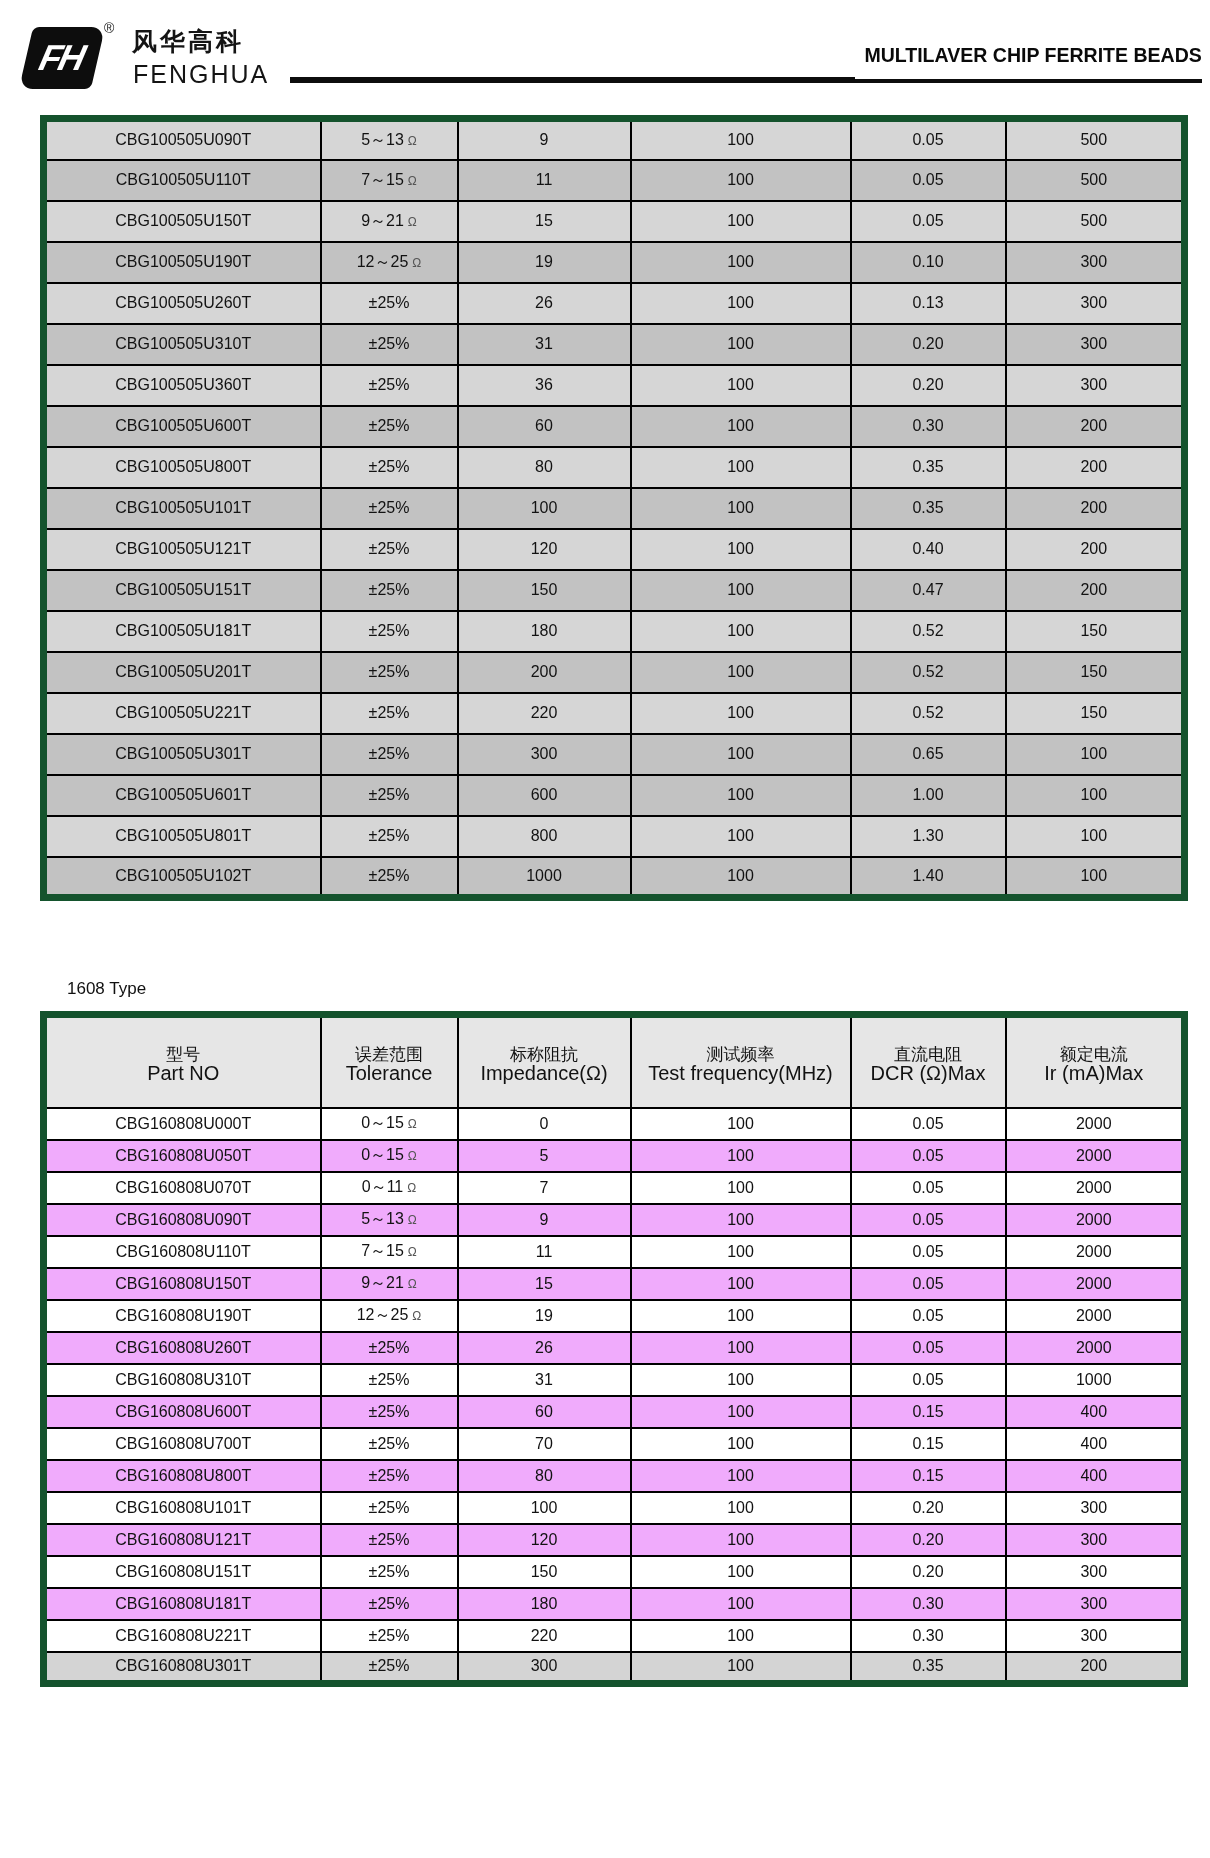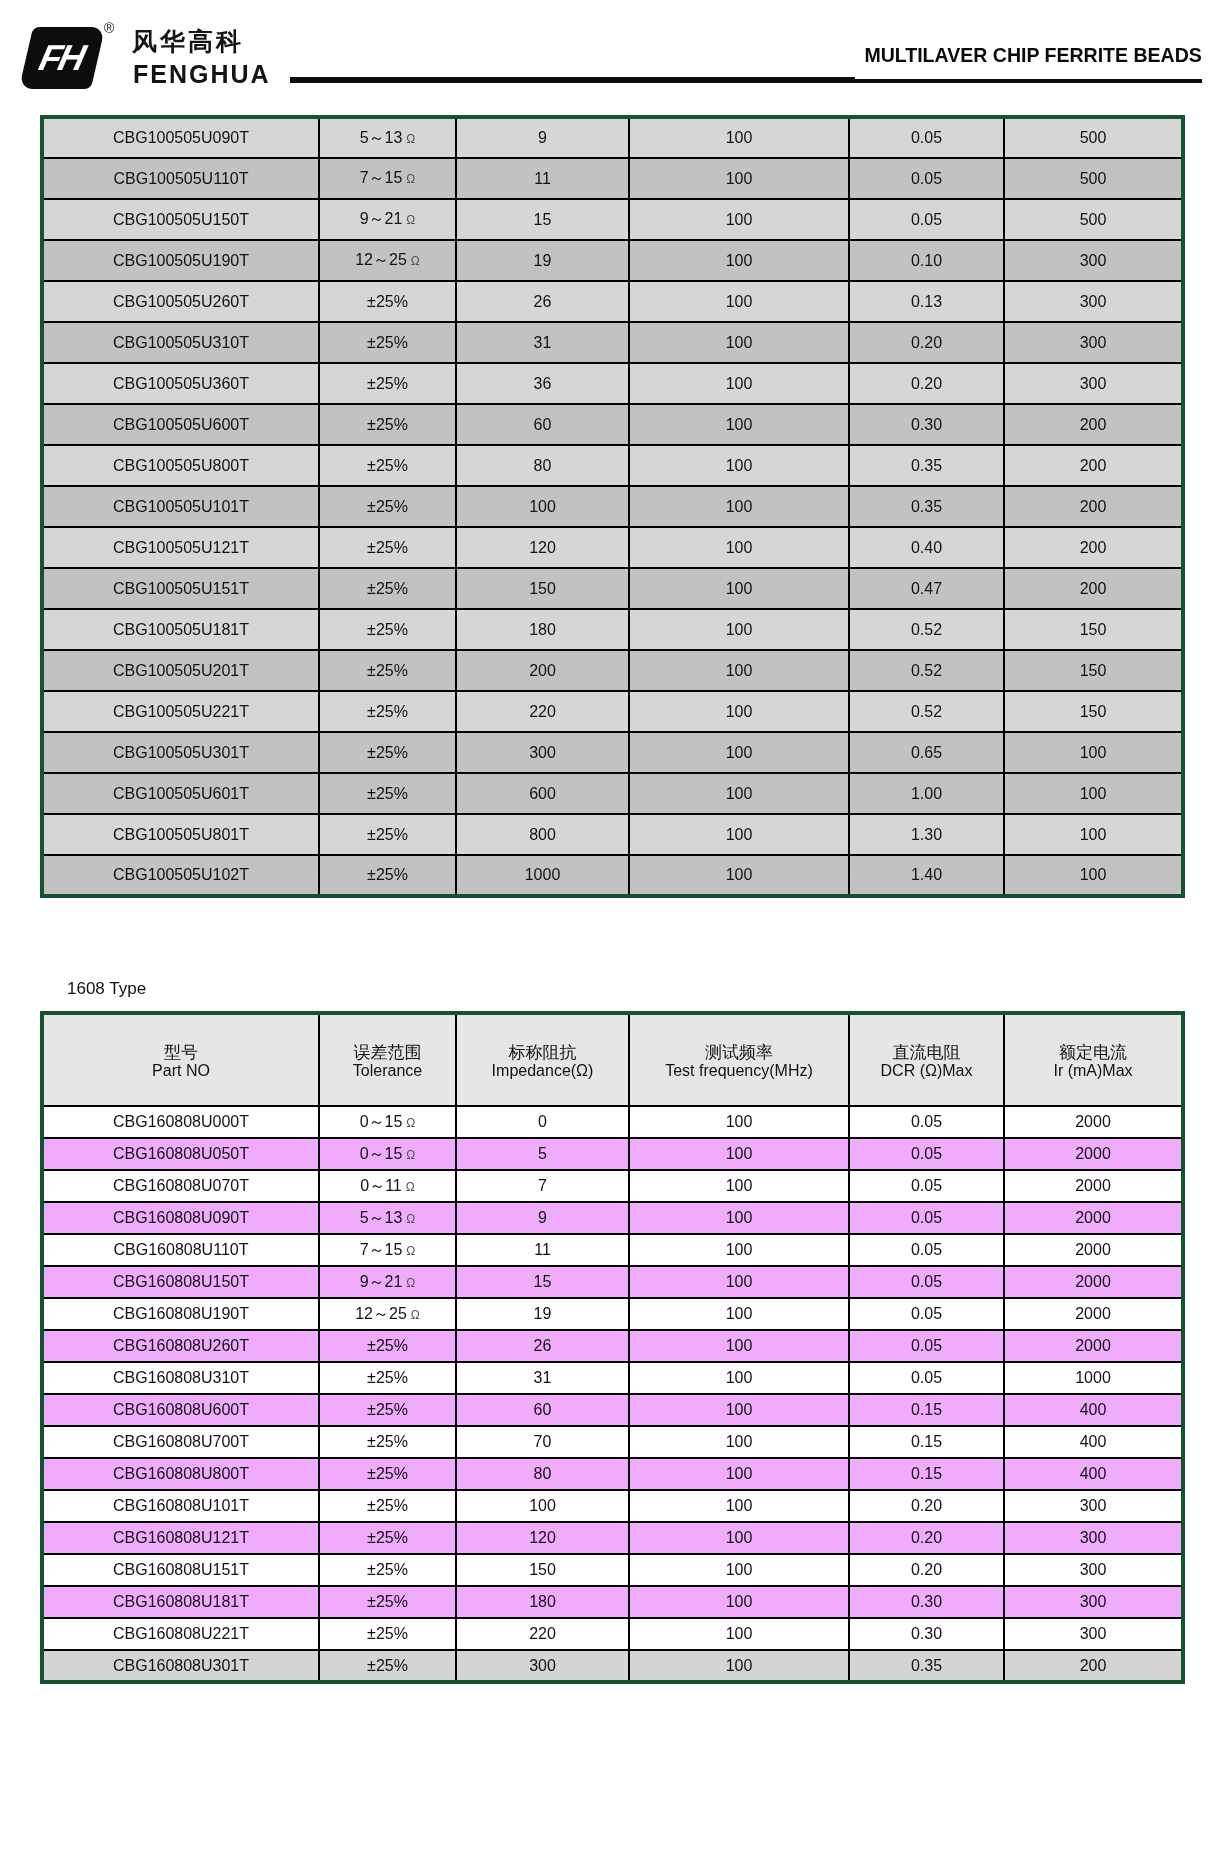--- a/index.html
+++ b/index.html
@@ -18,52 +18,52 @@
   .logo-fh{
     color:#fff;font-style:italic;font-weight:bold;font-size:36px;
     letter-spacing:-3px;transform:translateX(-1px);
   }
   .logo-reg{position:absolute;left:104px;top:20px;font-size:14px;color:#222;}
   .brand-cn{
     position:absolute;left:132px;top:25px;font-size:25px;font-weight:bold;
     letter-spacing:3px;color:#141414;
   }
   .brand-en{
-    position:absolute;left:133px;top:60px;font-size:25px;font-weight:700;
+    position:absolute;left:133px;top:60px;font-size:25px;font-weight:400;
     letter-spacing:2px;color:#141414;
   }
   .doc-title{
     position:absolute;right:8px;top:43px;font-size:21px;font-weight:bold;
     color:#0a0a0a;transform:scaleX(.93);transform-origin:100% 50%;
     letter-spacing:0px;white-space:nowrap;
   }
   .header-rule-left{position:absolute;left:290px;top:77px;width:565px;height:6px;background:#0d0d0d;}
   .header-rule-right{position:absolute;left:855px;top:79px;width:347px;height:4px;background:#0d0d0d;}
 
   
   .section-label{position:absolute;left:67px;top:979px;font-size:17px;color:#111;}
 
   
   table.dtable{
     position:absolute;left:40px;width:1141px;
     border-collapse:collapse;table-layout:fixed;
-    border:4px solid #14532d;
+    border:7px solid #14532d;
   }
   #table1{top:115px;}
   #table2{top:1011px;}
   .dtable td,.dtable th{
     border:2px solid #000;text-align:center;vertical-align:middle;
     font-size:16px;padding:0;color:#121212;overflow:hidden;white-space:nowrap;
   }
   #table1 tr{height:41px;}
   #table2 tbody tr{height:32px;}
   #table2 thead tr{height:93px;}
   #table2 thead th{background:#e6e6e6;font-weight:normal;}
   .hdr-cn{font-size:17px;line-height:17px;margin-top:2px;}
-  .hdr-en{font-size:16px;line-height:16px;margin-top:2px;}
+  .hdr-en{font-size:20px;line-height:16px;margin-top:2px;}
   .shade-light{background:#d6d6d6;}
   .shade-dark{background:#c2c2c2;}
   .shade-white{background:#ffffff;}
   .shade-gray{background:#f0abfc;}
   .shade-final{background:#d4d4d4;}
   .ohm{font-size:12px;color:#555;margin-left:4px;}
 </style>
 </head>
 <body>
 

